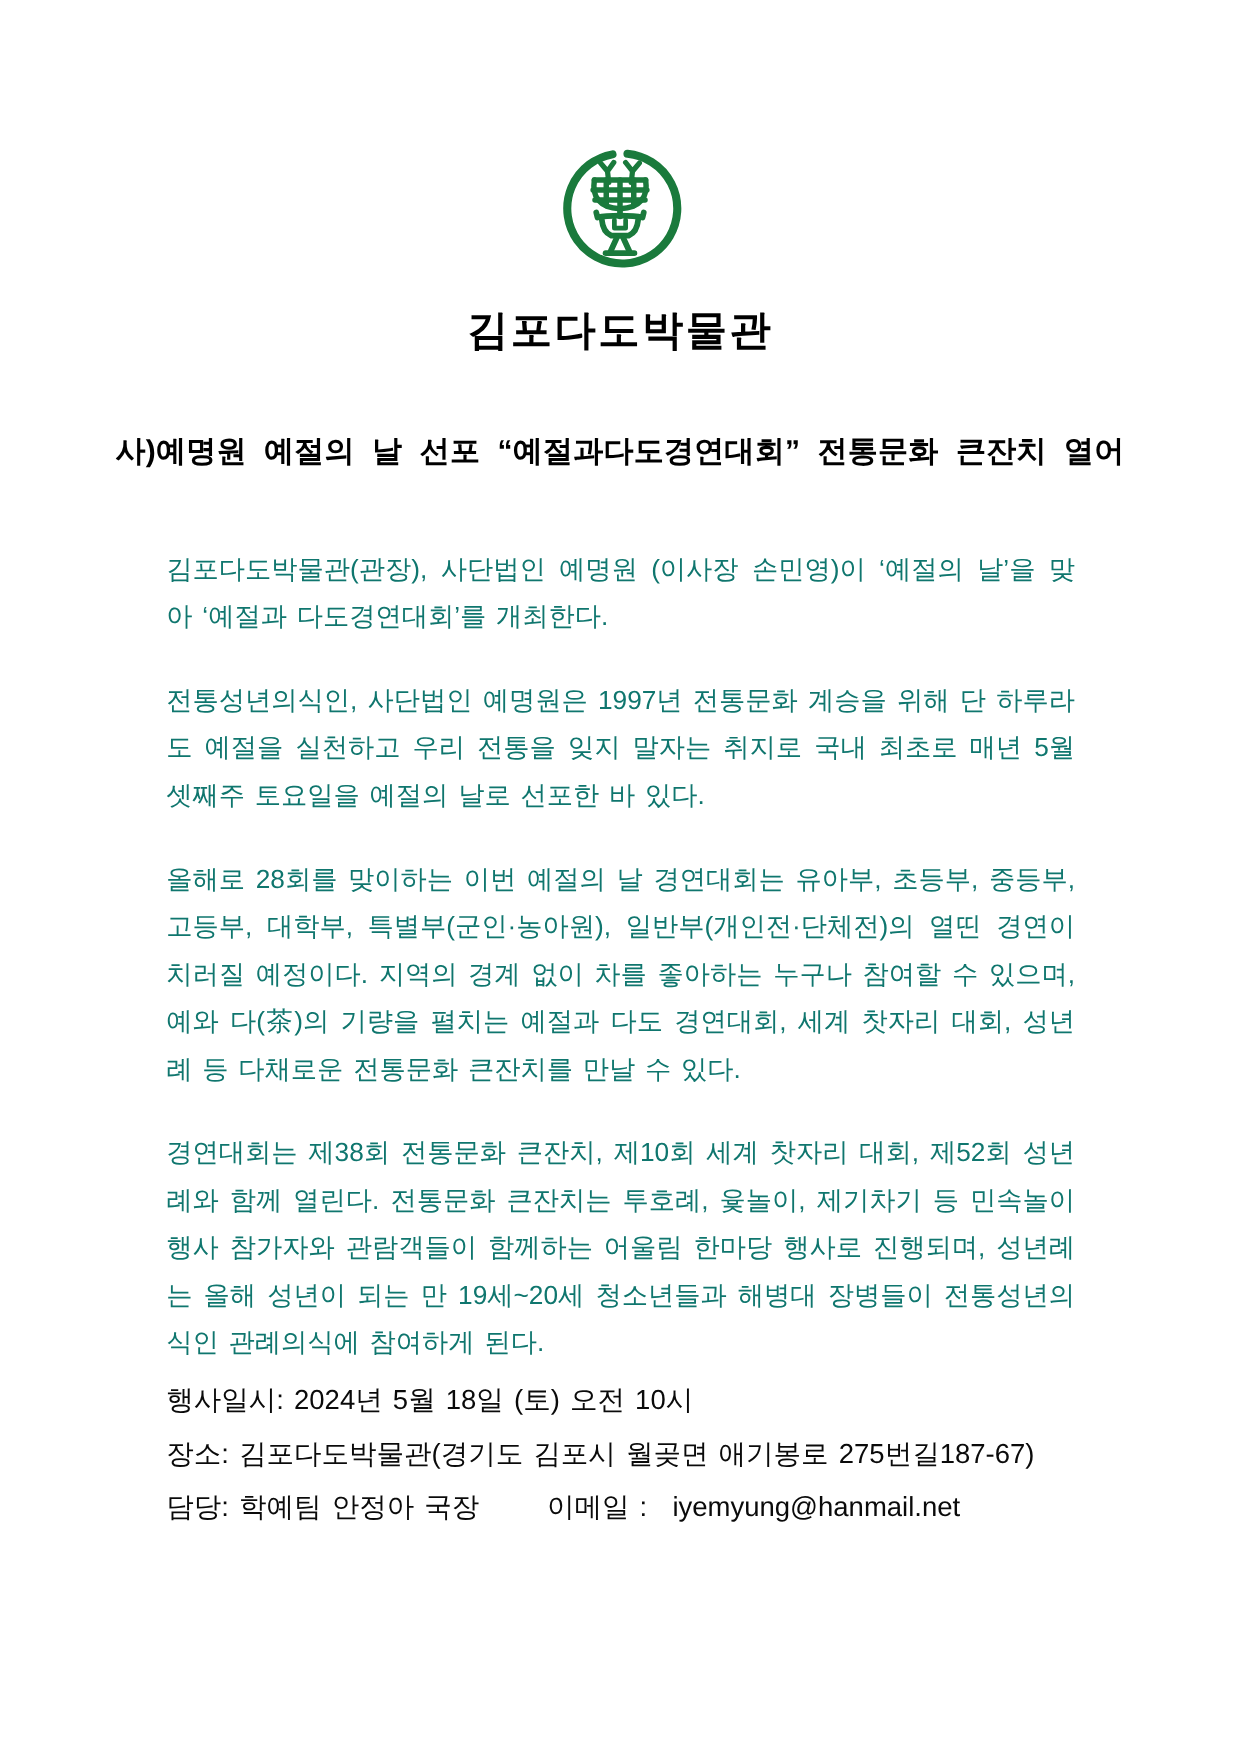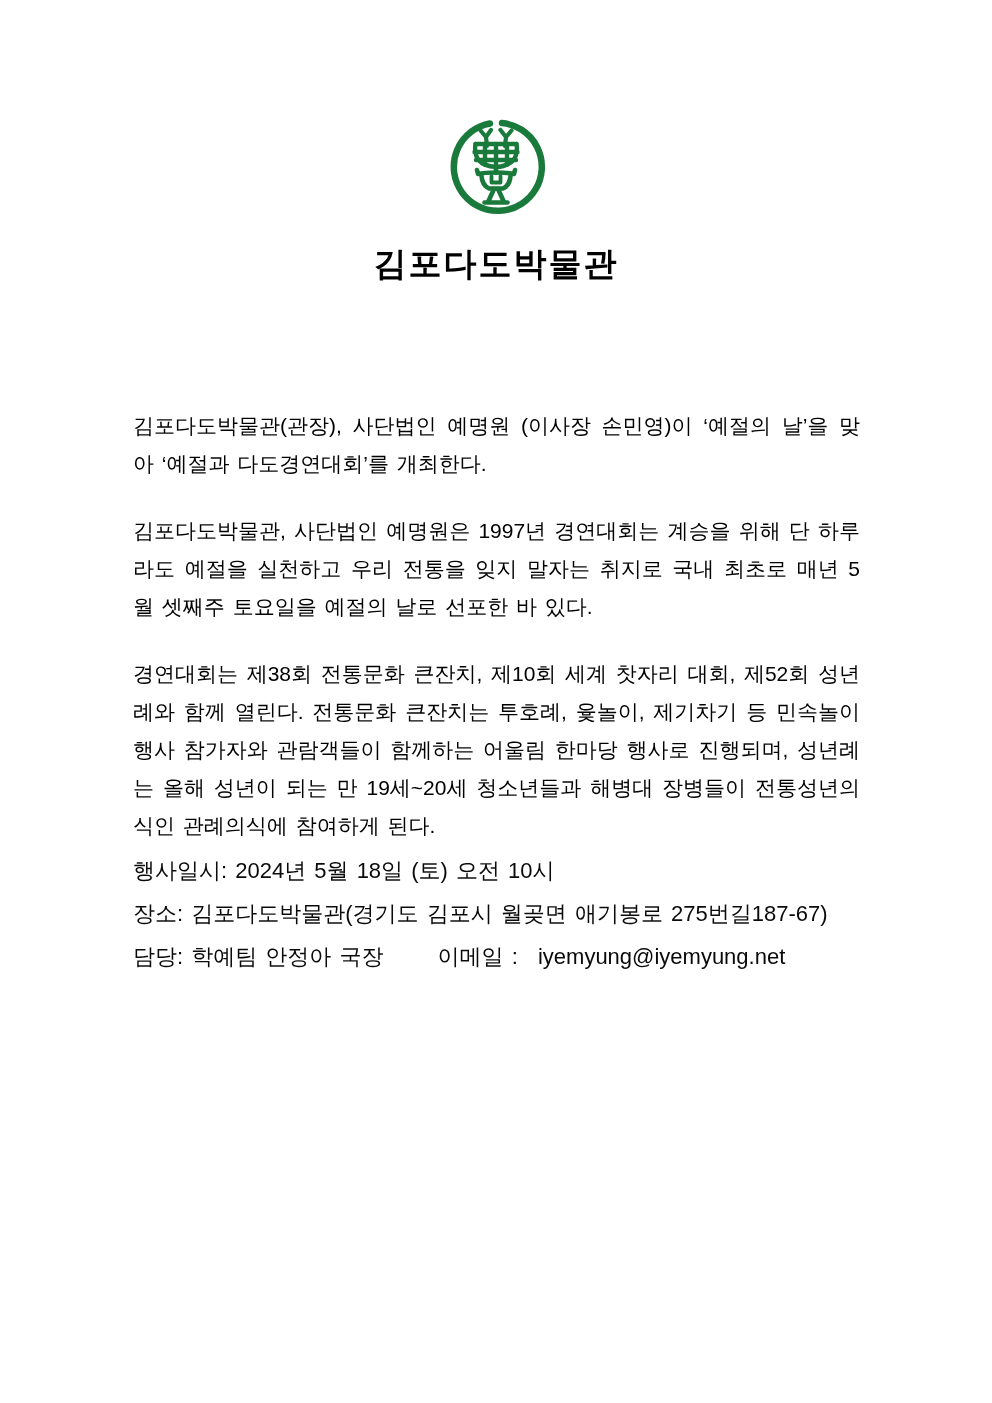--- a/index.html
+++ b/index.html
@@ -30,25 +30,25 @@
   .headline {
     margin-top: 58px;
     text-align: center;
     font-weight: 700;
     font-size: 24px;
     word-spacing: 7px;
     letter-spacing: 0.2px;
     color: #000;
   }
   .body-text {
-    margin: 120px 132px 0 133px;
+    margin: 60px 132px 0 133px;
     font-size: 21px;
     line-height: 38px;
     text-align: justify;
-    color: #000000;
+    color: #0f766e;
   }
   .body-text p { margin-bottom: 29px; word-spacing: 2px; }
   .body-text p:last-child { margin-bottom: 0; }
   .details {
     margin: 14px 132px 0 133px;
     font-size: 22px;
     color: #0a0a0a;
   }
   .details p { line-height: 23px; margin-bottom: 20px; word-spacing: 2px; }
   .manager-line .email-label { margin-left: 46px; text-align: center; }
@@ -85,30 +85,32 @@
         <path d="M35.5 60 C36 66 38.5 70.5 43 72.5 L57 72.5 C61.5 70.5 64 66 64.5 60"></path>
         <path d="M45.5 60 L45.5 66.5 L54.5 66.5 L54.5 60" stroke-width="3.8"></path>
         <path d="M48 73 L42.5 85 M52 73 L57.5 85"></path>
         <path d="M38.5 86.5 L61.5 86.5"></path>
       </g>
     </svg>
   </div>
 
   <h1 class="site-title">김포다도박물관</h1>
 
+  <h2 class="headline">사)예명원 예절의 날 선포 “예절과다도경연대회” 전통문화 큰잔치 열어</h2>
 
   <div class="body-text">
     <p>김포다도박물관(관장), 사단법인 예명원 (이사장 손민영)이 ‘예절의 날’을 맞아 ‘예절과 다도경연대회’를 개최한다.</p>
-    <p>김포다도박물관, 사단법인 예명원은 1997년 경연대회는 계승을 위해 단 하루라도 예절을 실천하고 우리 전통을 잊지 말자는 취지로 국내 최초로 매년 5월 셋째주 토요일을 예절의 날로 선포한 바 있다.</p>
+    <p>전통성년의식인, 사단법인 예명원은 1997년 전통문화 계승을 위해 단 하루라도 예절을 실천하고 우리 전통을 잊지 말자는 취지로 국내 최초로 매년 5월 셋째주 토요일을 예절의 날로 선포한 바 있다.</p>
+    <p>올해로 28회를 맞이하는 이번 예절의 날 경연대회는 유아부, 초등부, 중등부, 고등부, 대학부, 특별부(군인·농아원), 일반부(개인전·단체전)의 열띤 경연이 치러질 예정이다. 지역의 경계 없이 차를 좋아하는 누구나 참여할 수 있으며, 예와 다(茶)의 기량을 펼치는 예절과 다도 경연대회, 세계 찻자리 대회, 성년례 등 다채로운 전통문화 큰잔치를 만날 수 있다.</p>
     <p>경연대회는 제38회 전통문화 큰잔치, 제10회 세계 찻자리 대회, 제52회 성년례와 함께 열린다. 전통문화 큰잔치는 투호례, 윷놀이, 제기차기 등 민속놀이 행사 참가자와 관람객들이 함께하는 어울림 한마당 행사로 진행되며, 성년례는 올해 성년이 되는 만 19세~20세 청소년들과 해병대 장병들이 전통성년의식인 관례의식에 참여하게 된다.</p>
   </div>
 
   <div class="details">
     <p>행사일시: 2024년 5월 18일 (토) 오전 10시</p>
     <p>장소: 김포다도박물관(경기도 김포시 월곶면 애기봉로 275번길187-67)</p>
     <p class="manager-line">
       <span>담당: 학예팀 안정아 국장</span>
       <span class="email-label">이메일 :</span>
-      <span class="email">iyemyung@iyemyung.net</span>
+      <span class="email">iyemyung@hanmail.net</span>
     </p>
   </div>
 
 </div>
 
 </body></html>

